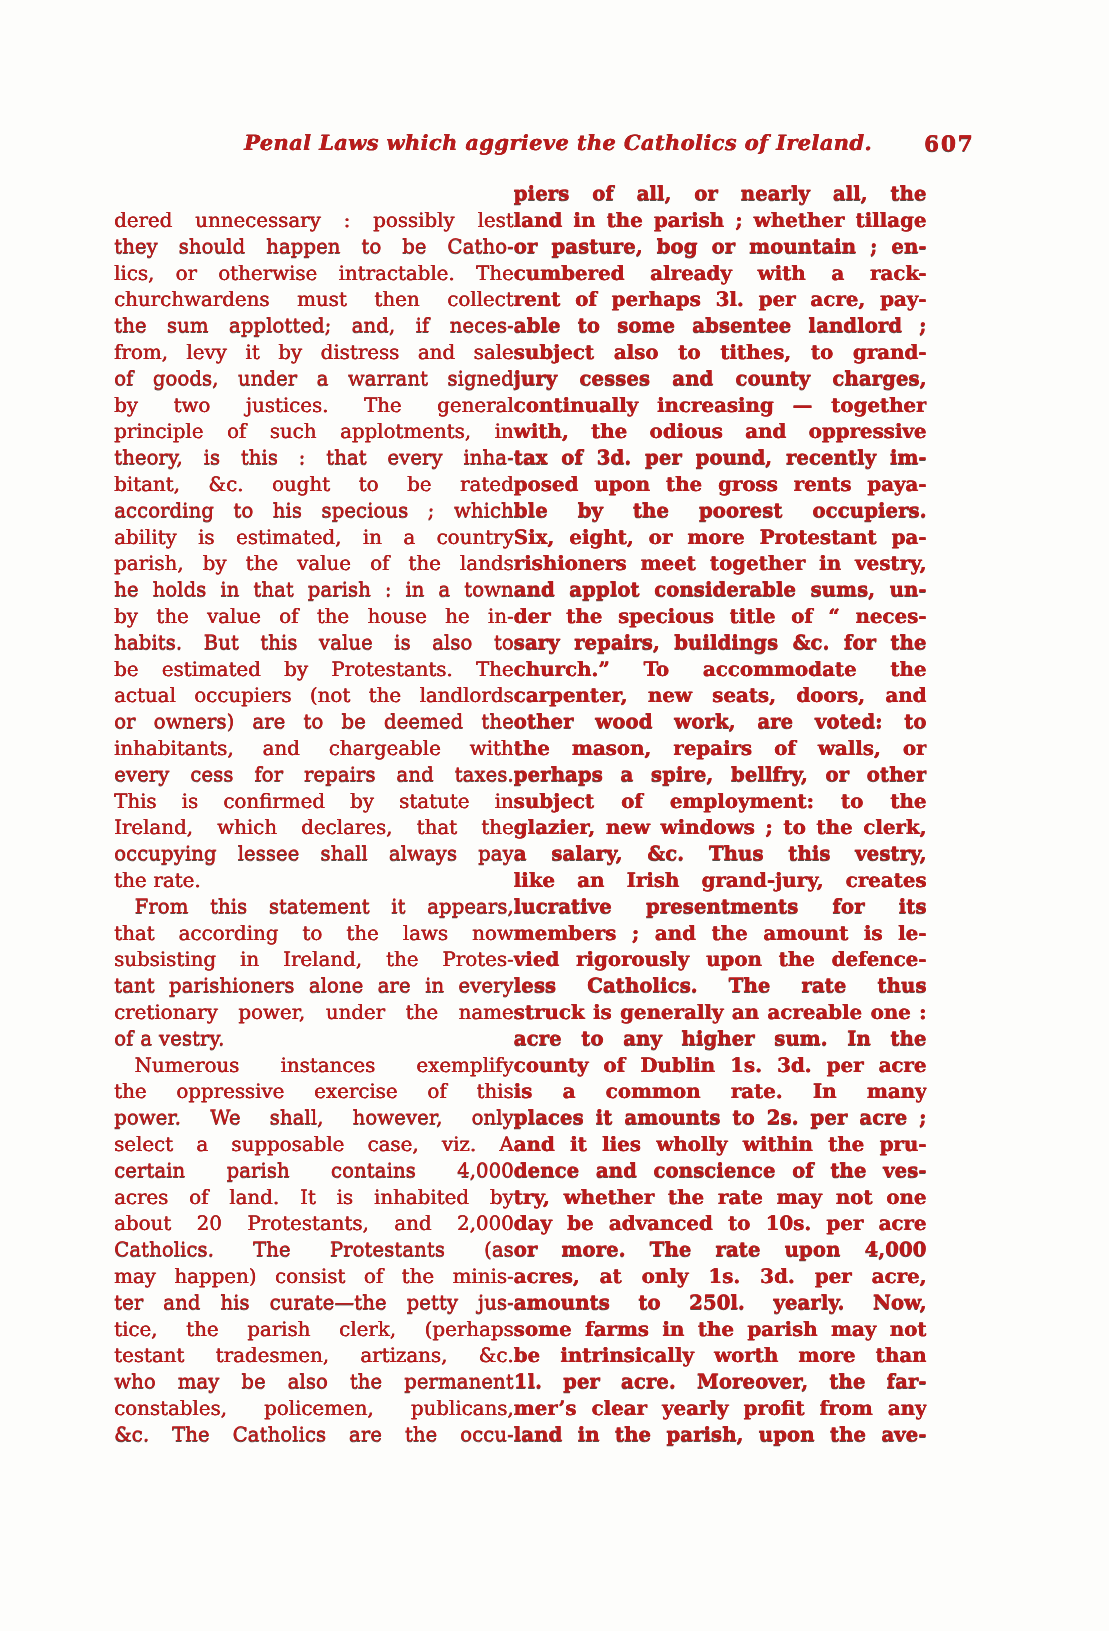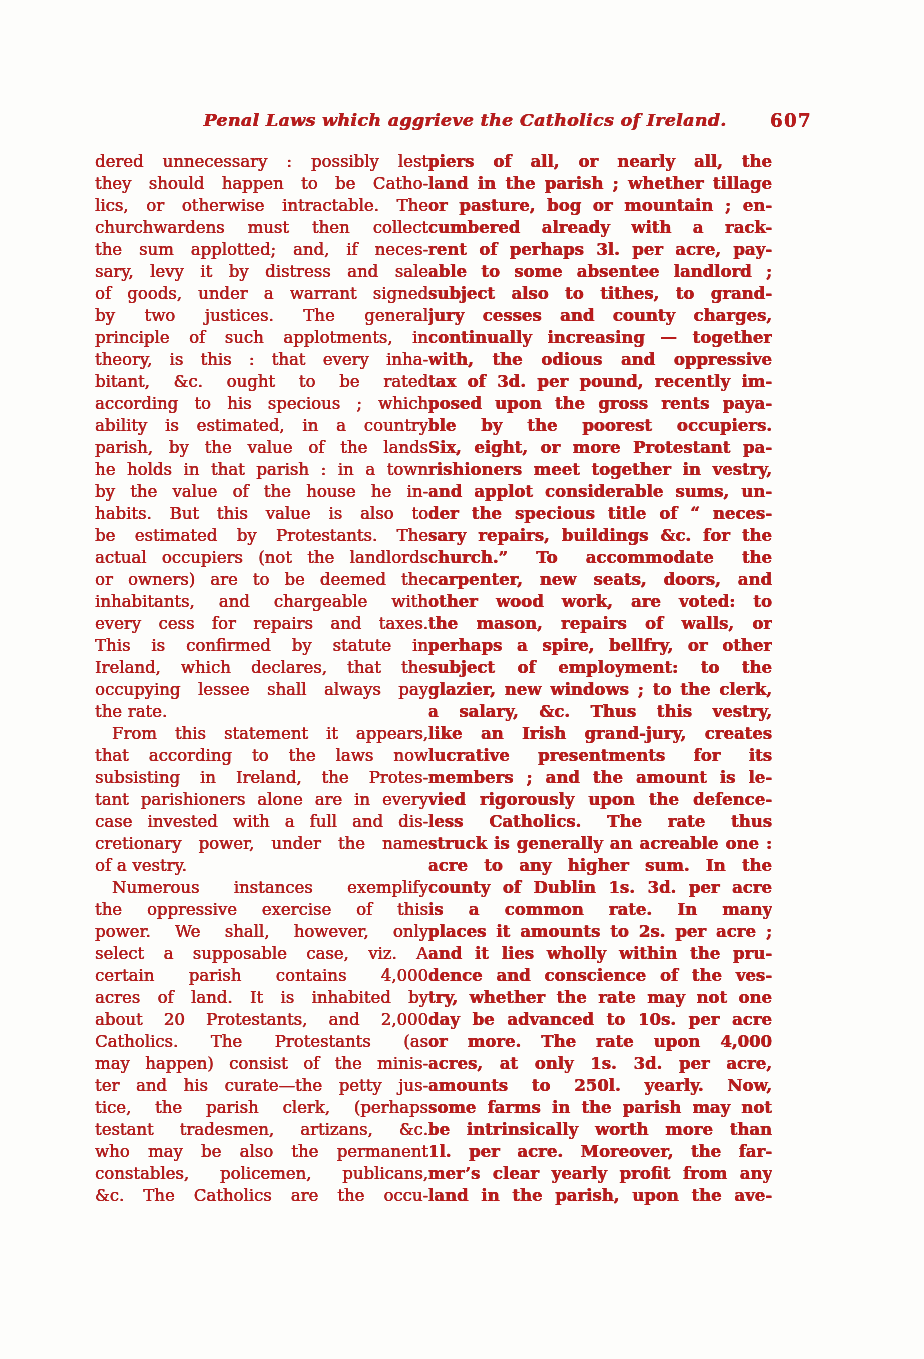--- a/index.html
+++ b/index.html
@@ -77,21 +77,21 @@
   </div>
 
   <div class="columns">
     <div class="column left">
         <div class="paragraph">
           <div class="line">dered unnecessary : possibly lest</div>
           <div class="line">they should happen to be Catho-</div>
           <div class="line">lics, or otherwise intractable. The</div>
           <div class="line">churchwardens must then collect</div>
           <div class="line">the sum applotted; and, if neces-</div>
-          <div class="line">sary, levy it by distress and sale</div>
+          <div class="line">from, levy it by distress and sale</div>
           <div class="line">of goods, under a warrant signed</div>
           <div class="line">by two justices. The general</div>
           <div class="line">principle of such applotments, in</div>
           <div class="line">theory, is this : that every inha-</div>
           <div class="line">bitant, &amp;c. ought to be rated</div>
           <div class="line">according to his specious ; which</div>
           <div class="line">ability is estimated, in a country</div>
           <div class="line">parish, by the value of the lands</div>
           <div class="line">he holds in that parish : in a town</div>
           <div class="line">by the value of the house he in-</div>
@@ -104,21 +104,20 @@
           <div class="line">This is confirmed by statute in</div>
           <div class="line">Ireland, which declares, that the</div>
           <div class="line">occupying lessee shall always pay</div>
           <div class="line endp">the rate.</div>
         </div>
         <div class="paragraph">
           <div class="line indent">From this statement it appears,</div>
           <div class="line">that according to the laws now</div>
           <div class="line">subsisting in Ireland, the Protes-</div>
           <div class="line">tant parishioners alone are in every</div>
-          <div class="line">case invested with a full and dis-</div>
           <div class="line">cretionary power, under the name</div>
           <div class="line endp">of a vestry.</div>
         </div>
         <div class="paragraph">
           <div class="line indent">Numerous instances exemplify</div>
           <div class="line">the oppressive exercise of this</div>
           <div class="line">power. We shall, however, only</div>
           <div class="line">select a supposable case, viz. A</div>
           <div class="line">certain parish contains 4,000</div>
           <div class="line">acres of land. It is inhabited by</div>

